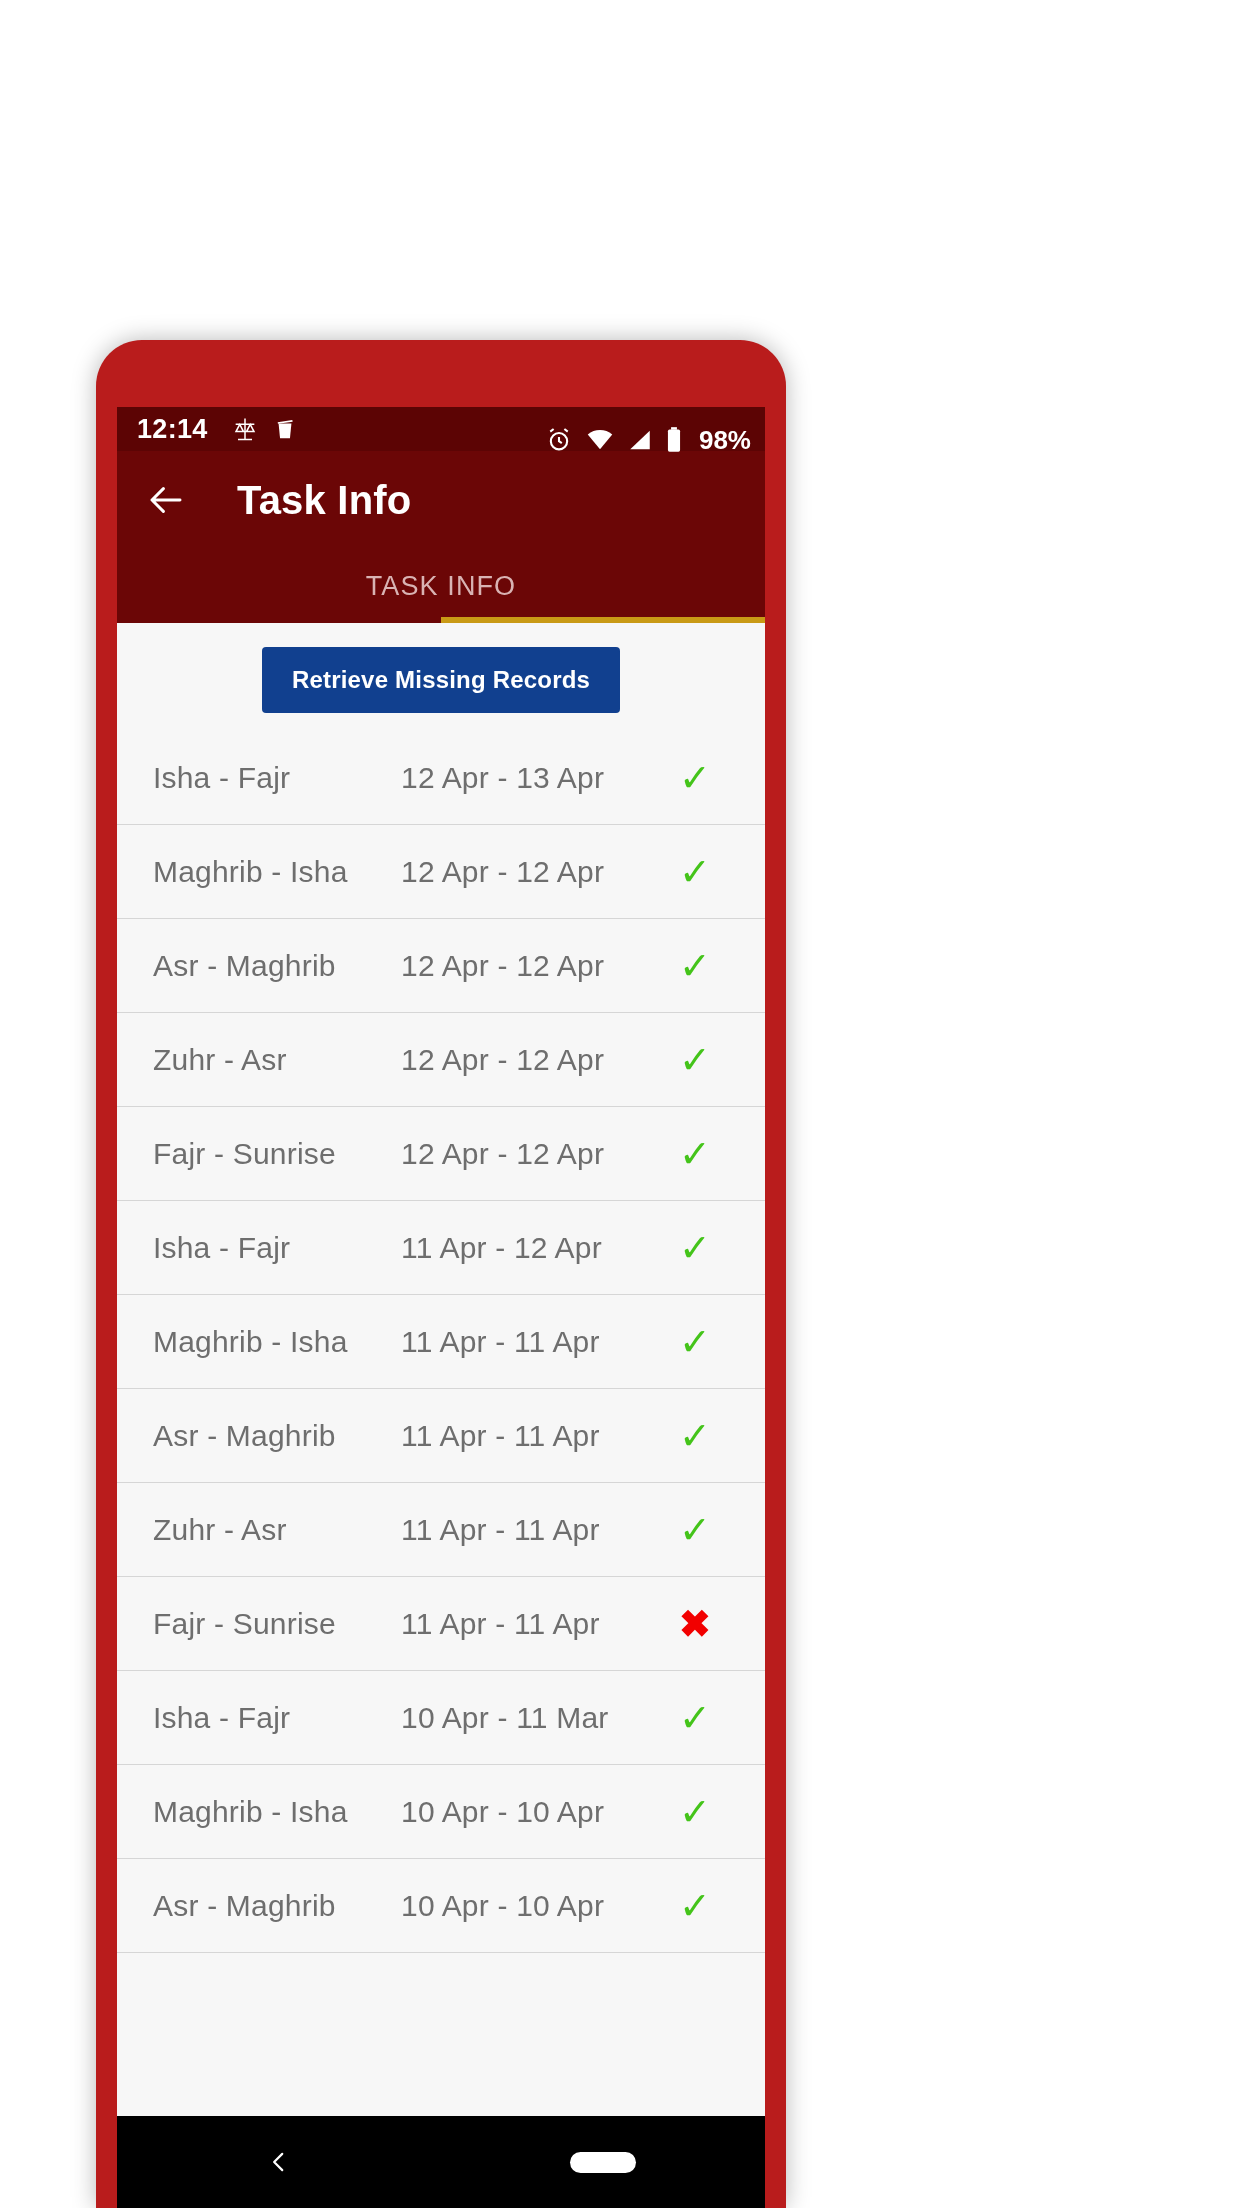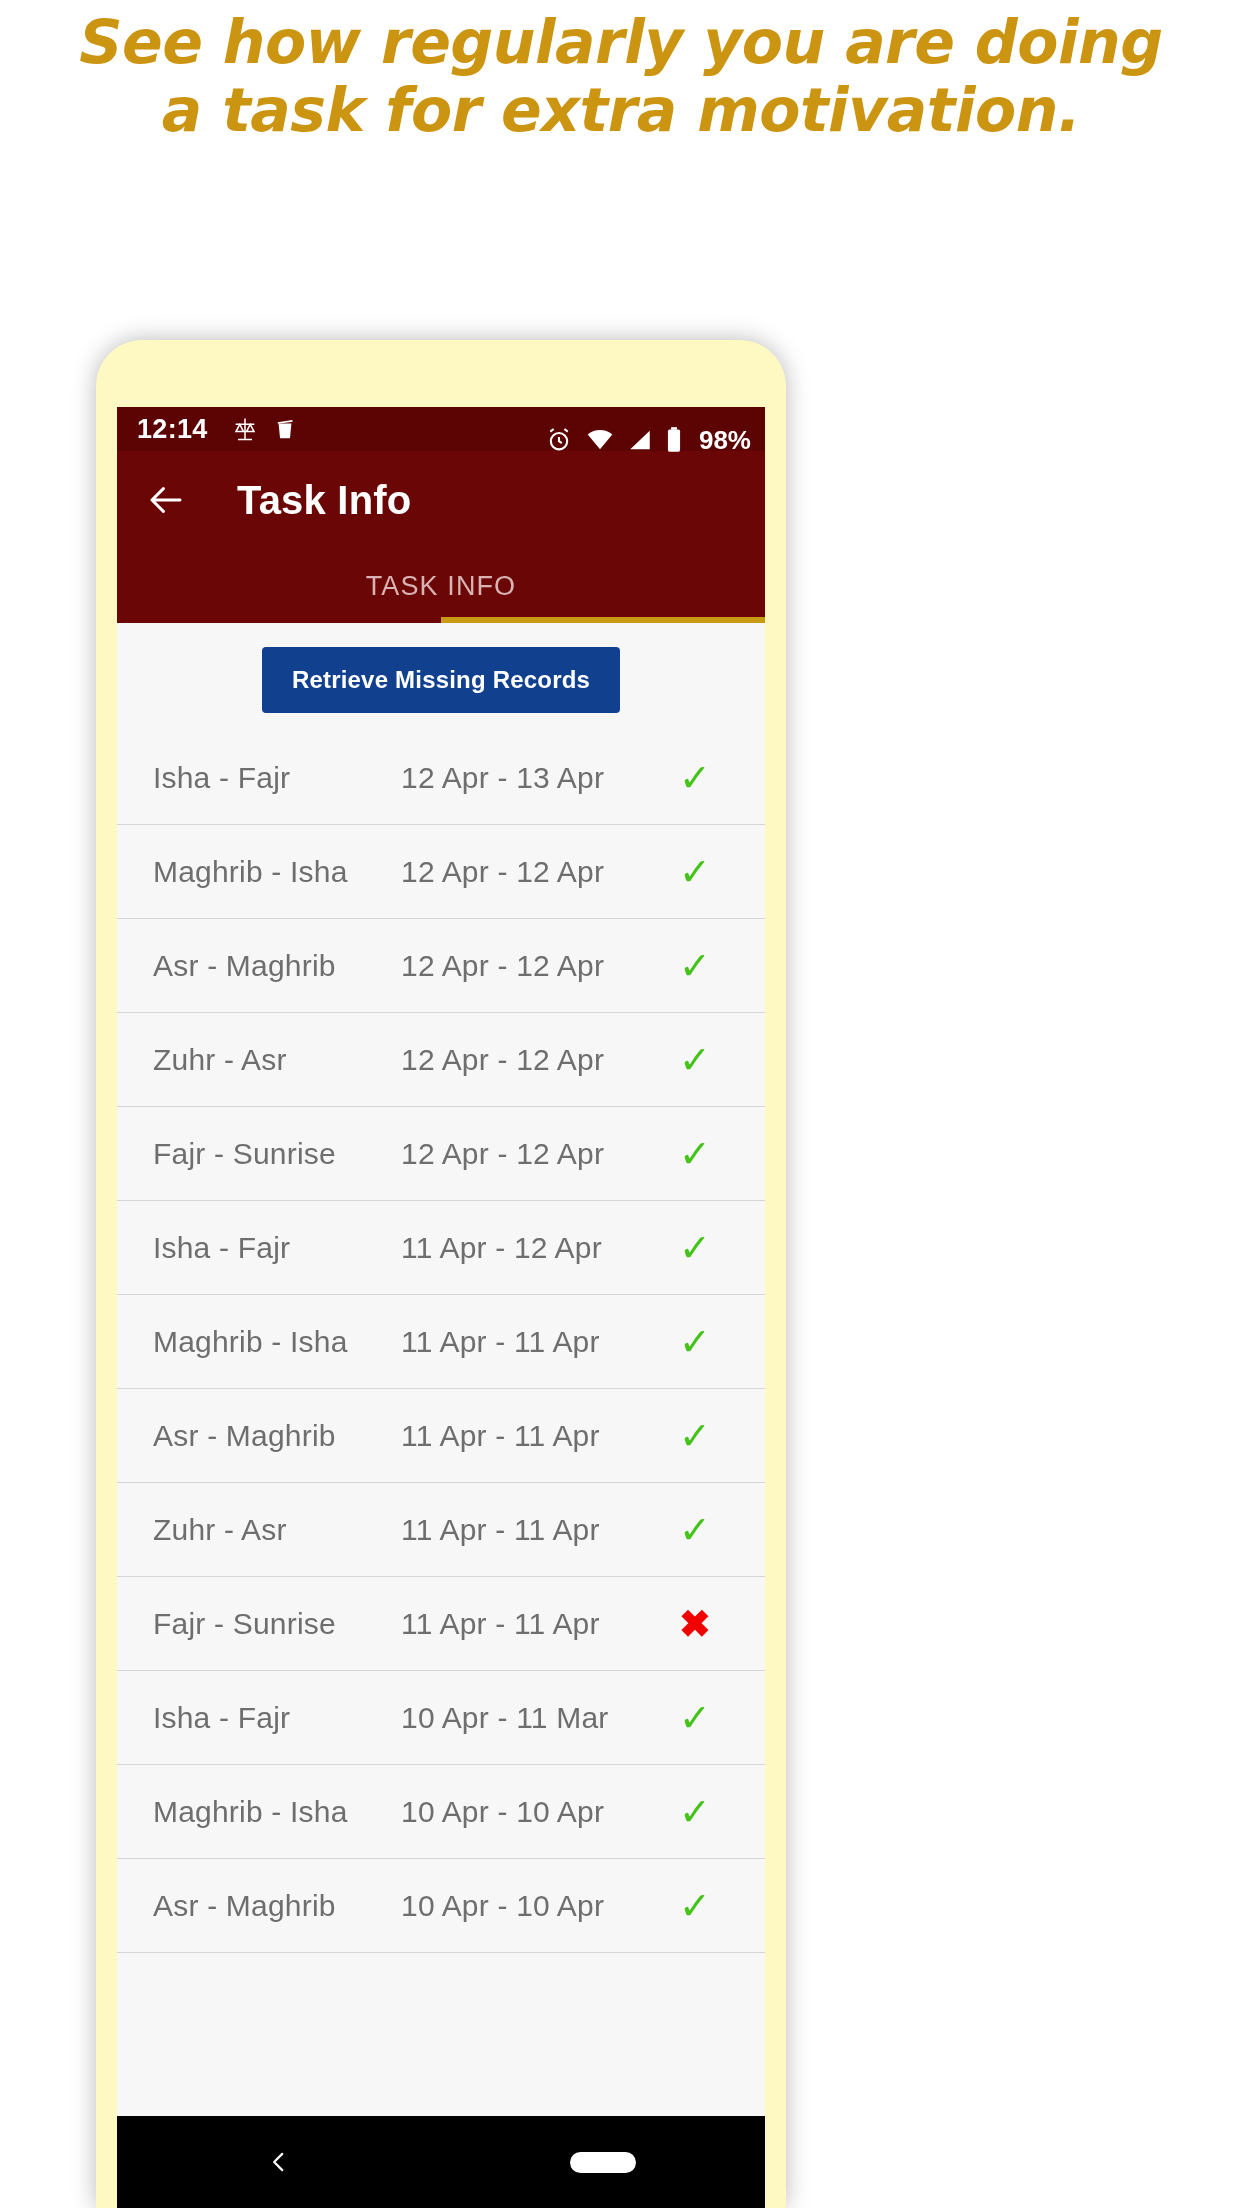--- a/index.html
+++ b/index.html
@@ -23,21 +23,21 @@
     line-height:68px;
     letter-spacing:-0.5px;
     white-space:pre-line;
   }
 
   
   .phone {
     position:absolute;
     left:96px; top:340px;
     width:690px; height:1868px;
-    background:#fef9c3;
+    background:#b91c1c;
     border-radius:46px 46px 0 0;
     box-shadow:0 0 24px rgba(0,0,0,0.28);
     overflow:hidden;
   }
   .phone-screen {
     position:absolute;
     left:21px; top:67px;
     width:648px; height:1801px;
     background:#f7f7f7;
     overflow:hidden;
@@ -169,22 +169,20 @@
     width:66px; height:21px;
     background:#ffffff;
     border-radius:11px;
   }
 </style>
 </head>
 <body>
 
 <div id="root">
 
-  <div class="headline">See how regularly you are doing
-a task for extra motivation.</div>
 
   <div class="phone">
     <div class="phone-screen">
 
       <div class="statusbar">
         <span class="sb-time">12:14</span>
         <span class="sb-left-icons">
           <svg class="sb-ico" width="30" height="28" viewBox="0 0 24 24" fill="none" stroke="#ffffff" stroke-width="1.3">
             <path d="M12 3v18M6 21h12M4 8h16M7.5 8l-3.2 6.2h6.4zM16.5 8l-3.2 6.2h6.4z"></path>
           </svg>

